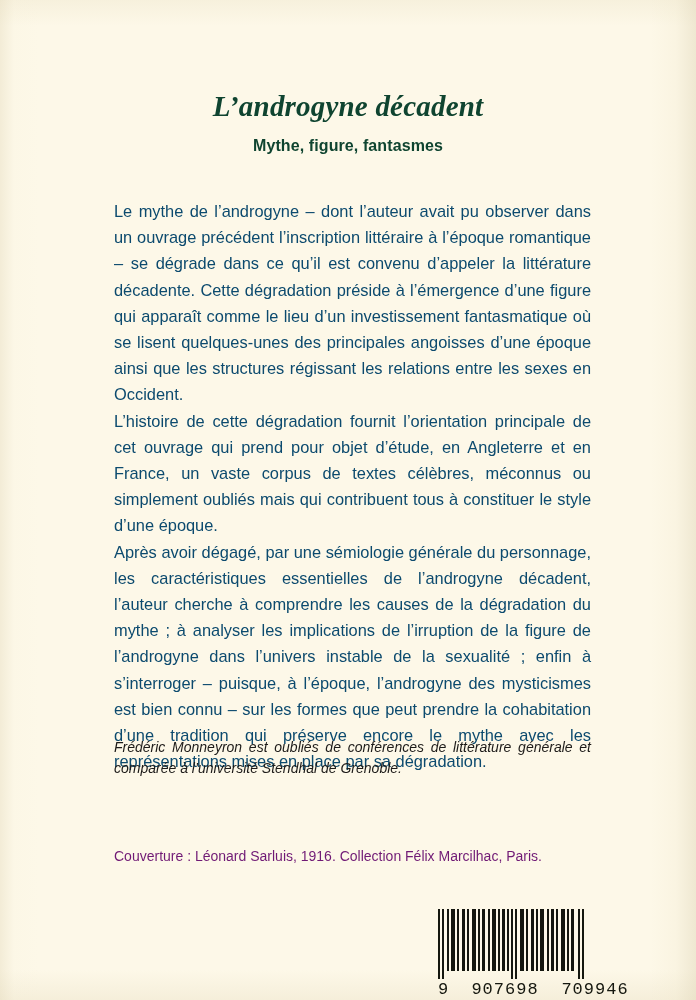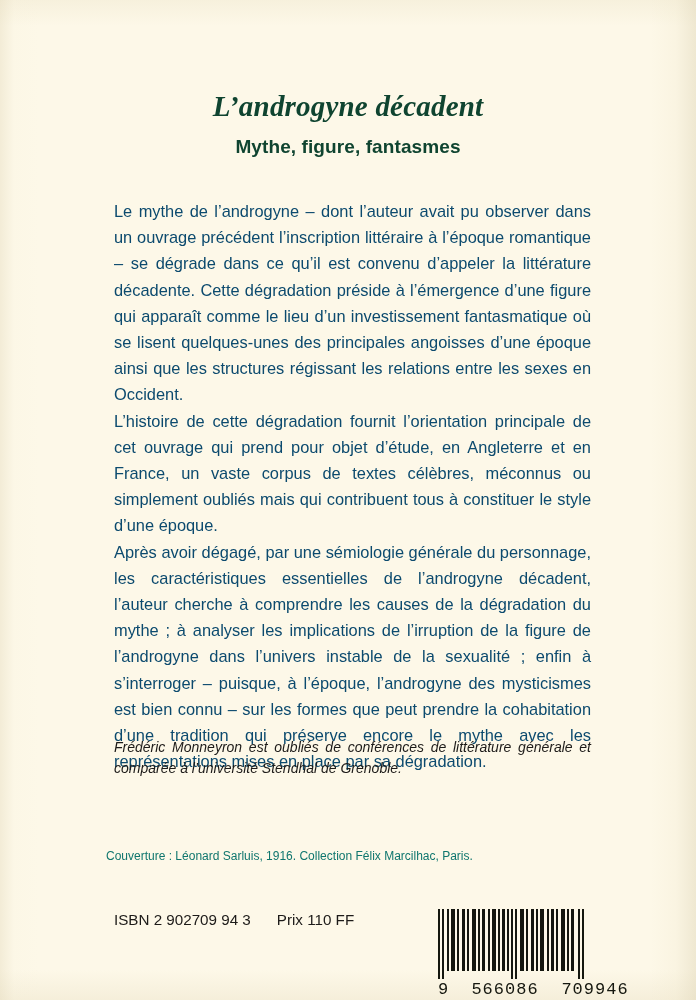--- a/index.html
+++ b/index.html
@@ -57,21 +57,21 @@
     font-weight: bold;
     font-size: 29px;
     color: #0f4430;
     letter-spacing: 0.2px;
     margin: 0;
     line-height: 1.1;
   }
   .book-subtitle {
     font-family: "Liberation Sans", sans-serif;
     font-weight: bold;
-    font-size: 19px;
+    font-size: 16px;
     color: #0f4430;
     letter-spacing: 0.1px;
     margin: 0;
     padding-top: 14px;
     line-height: 1.1;
   }
 
   
   .blurb {
     position: absolute;
@@ -101,26 +101,26 @@
     font-size: 14px;
     line-height: 21px;
     font-style: italic;
     color: #1d1b19;
     text-align: justify;
   }
 
   
   .cover-credit {
     position: absolute;
-    left: 106px;
+    left: 114px;
     top: 831px;
     width: 500px;
-    font-size: 12px;
+    font-size: 14px;
     line-height: 20px;
-    color: #0f766e;
+    color: #701a75;
   }
 
   
   .isbn-row {
     position: absolute;
     left: 114px;
     top: 896px;
     font-size: 15.2px;
     color: #1d1b19;
     white-space: nowrap;
@@ -178,23 +178,20 @@
     <p>L’histoire de cette dégradation fournit l’orientation principale de cet ouvrage qui prend pour objet d’étude, en Angleterre et en France, un vaste corpus de textes célèbres, méconnus ou simplement oubliés mais qui contribuent tous à constituer le style d’une époque.</p>
     <p>Après avoir dégagé, par une sémiologie générale du personnage, les caractéristiques essentielles de l’androgyne décadent, l’auteur cherche à comprendre les causes de la dégradation du mythe ; à analyser les implications de l’irruption de la figure de l’androgyne dans l’univers instable de la sexualité ; enfin à s’interroger – puisque, à l’époque, l’androgyne des mysticismes est bien connu – sur les formes que peut prendre la cohabitation d’une tradition qui préserve encore le mythe avec les représentations mises en place par sa dégradation.</p>
   </div>
 
   <div class="author-note">
     <p>Frédéric Monneyron est oubliés de conférences de littérature générale et comparée à l’université Stendhal de Grenoble.</p>
   </div>
 
   <div class="cover-credit">Couverture : Léonard Sarluis, 1916. Collection Félix Marcilhac, Paris.</div>
 
-  <div class="isbn-row">
-    <span>ISBN 2 902709 94 3</span><span class="price">Prix 110 FF</span>
-  </div>
 
   <div class="barcode-area">
     <div class="barcode-bars" id="barcode-bars">
         <i class="guard" style="width: 2px;"></i>
         <i class="sp" style="width: 2px;"></i>
         <i class="guard" style="width: 2px;"></i>
         <i class="sp" style="width: 3px;"></i>
         <i style="width: 2px;"></i>
         <i class="sp" style="width: 2px;"></i>
         <i style="width: 4px;"></i>
@@ -246,18 +243,18 @@
         <i style="width: 2px;"></i>
         <i class="sp" style="width: 2px;"></i>
         <i style="width: 3px;"></i>
         <i class="sp" style="width: 4px;"></i>
         <i class="guard" style="width: 2px;"></i>
         <i class="sp" style="width: 2px;"></i>
         <i class="guard" style="width: 2px;"></i>
       </div>
     <div class="barcode-digits">
       <span class="d-lead">9</span>
-      <span class="d-left">566086</span>
+      <span class="d-left">907698</span>
       <span class="d-right">709946</span>
     </div>
   </div>
 
 </div>
 
 </body></html>

